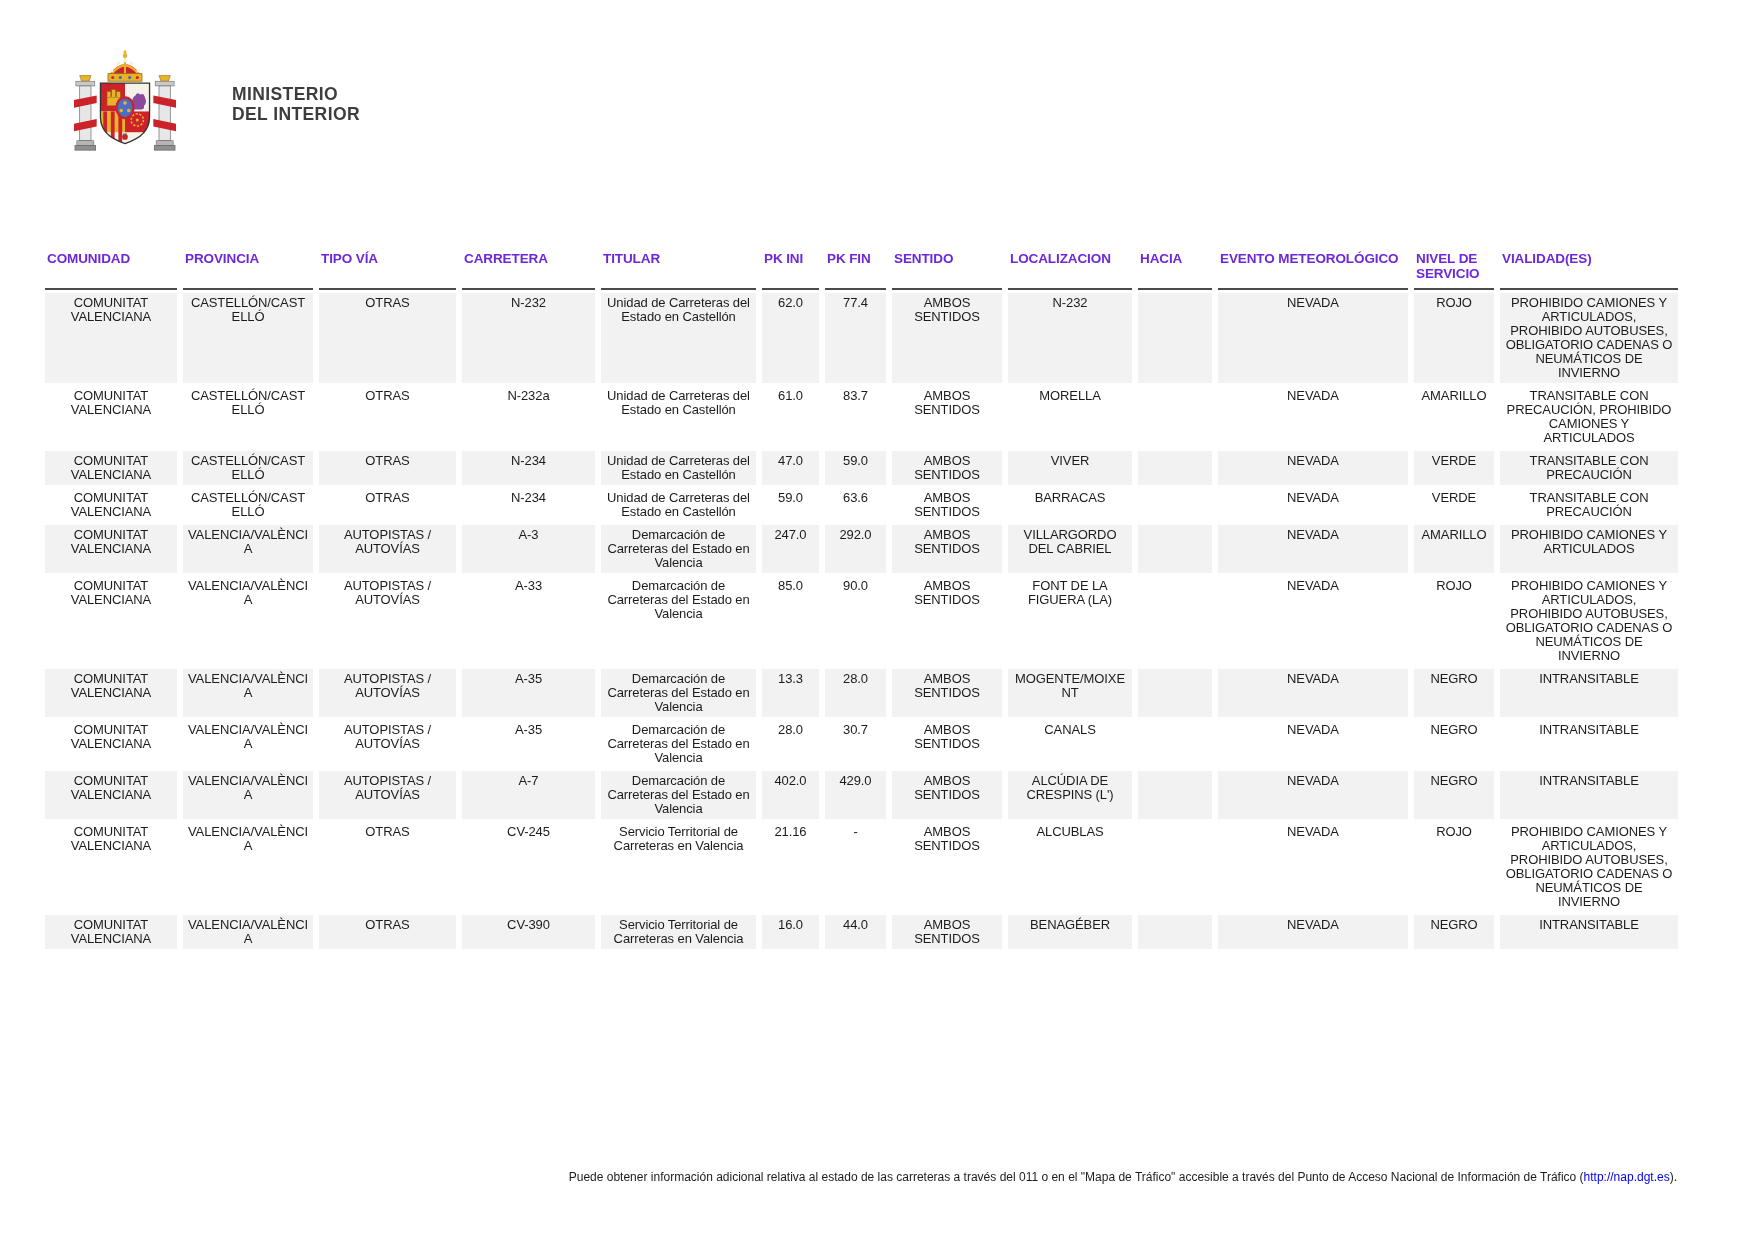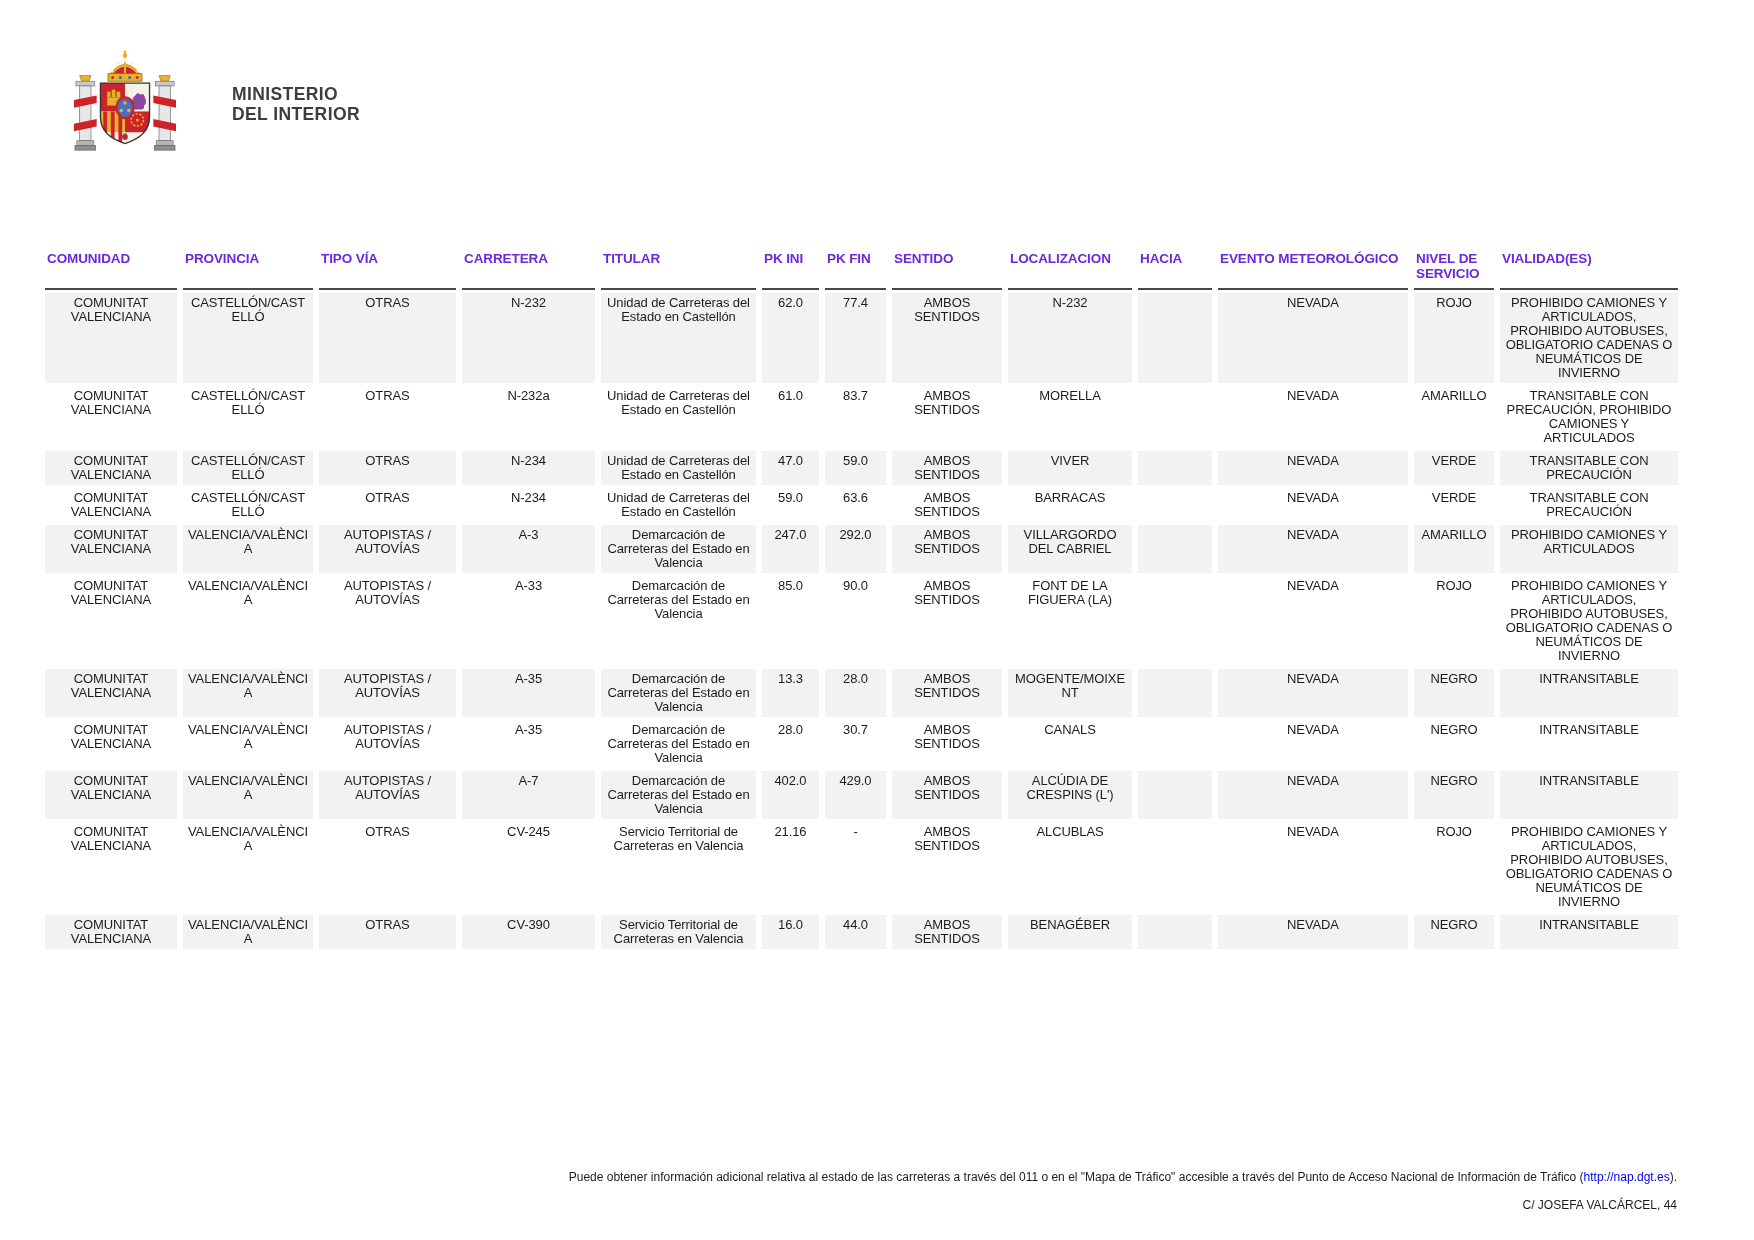--- a/index.html
+++ b/index.html
@@ -315,16 +315,15 @@
           <td></td>
           <td>NEVADA</td>
           <td>NEGRO</td>
           <td>INTRANSITABLE</td>
         </tr>
       </tbody>
   </table>
 
   <div class="footer">
     <div><span>Puede obtener información adicional relativa al estado de las carreteras a través del 011 o en el "Mapa de Tráfico" accesible a través del Punto de Acceso Nacional de Información de Tráfico (</span><a href="#">http://nap.dgt.es</a><span>).</span></div>
-    <div>C/ JOSEFA VALCÁRCEL, 44</div>
   </div>
 
 </div>
 
 </body></html>

